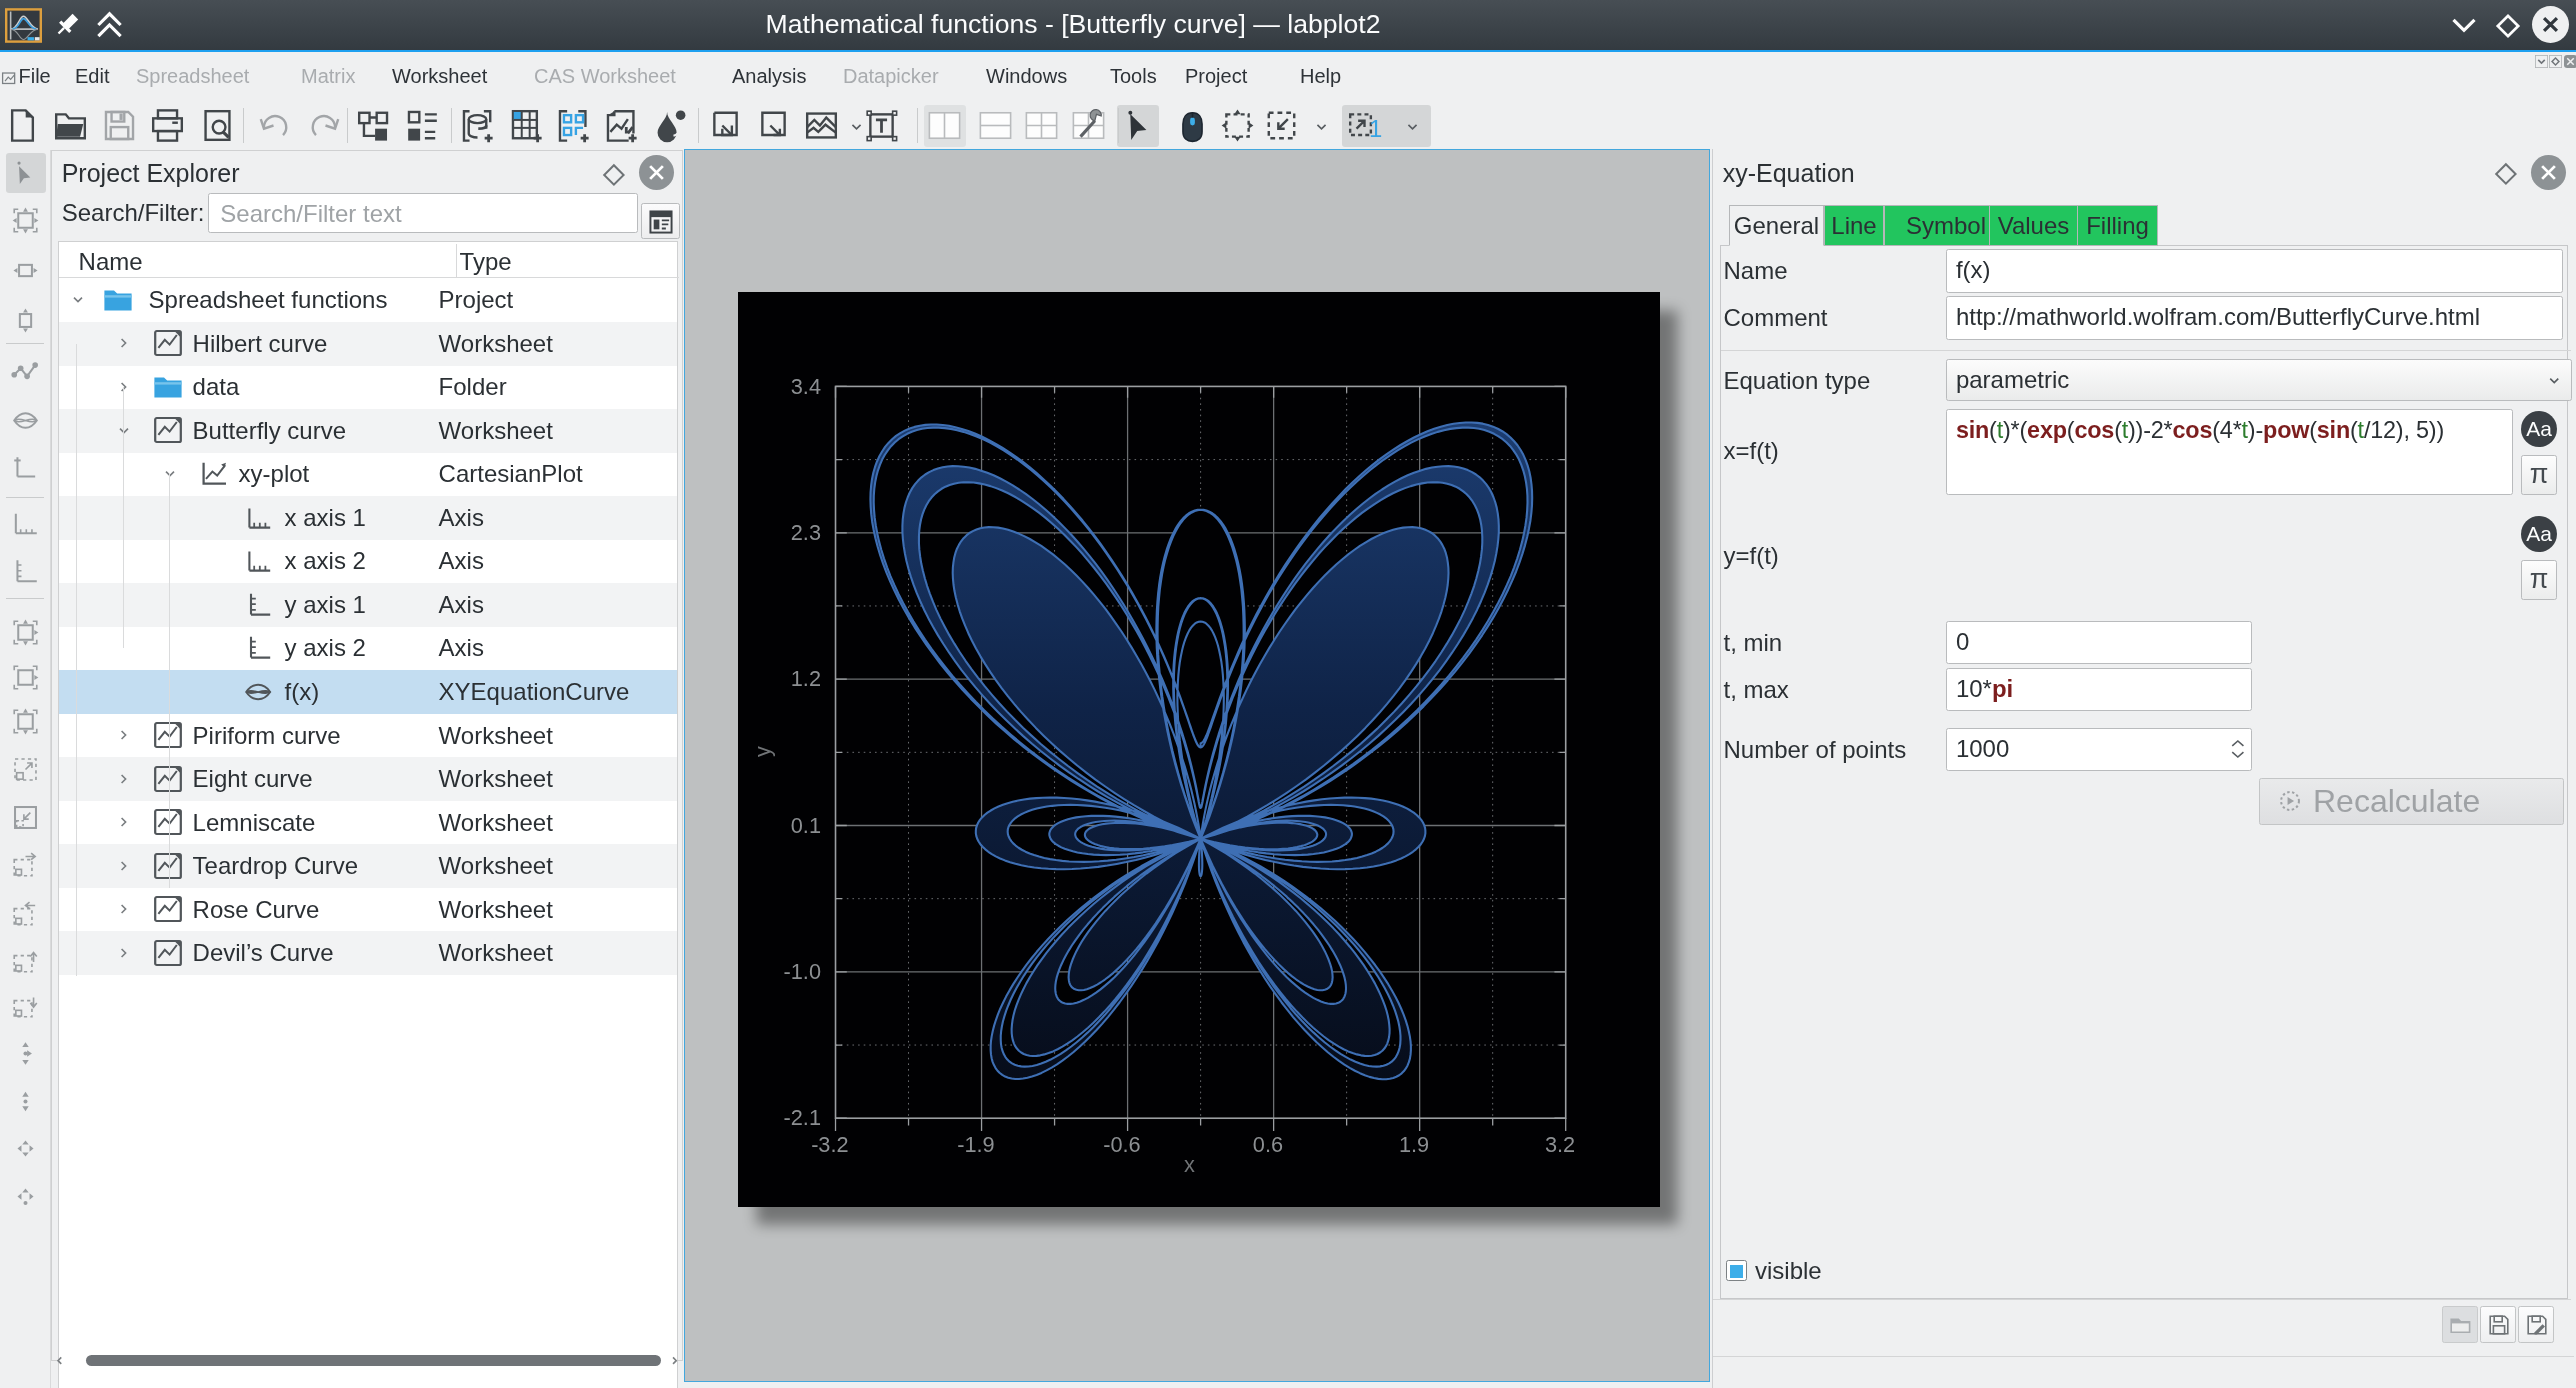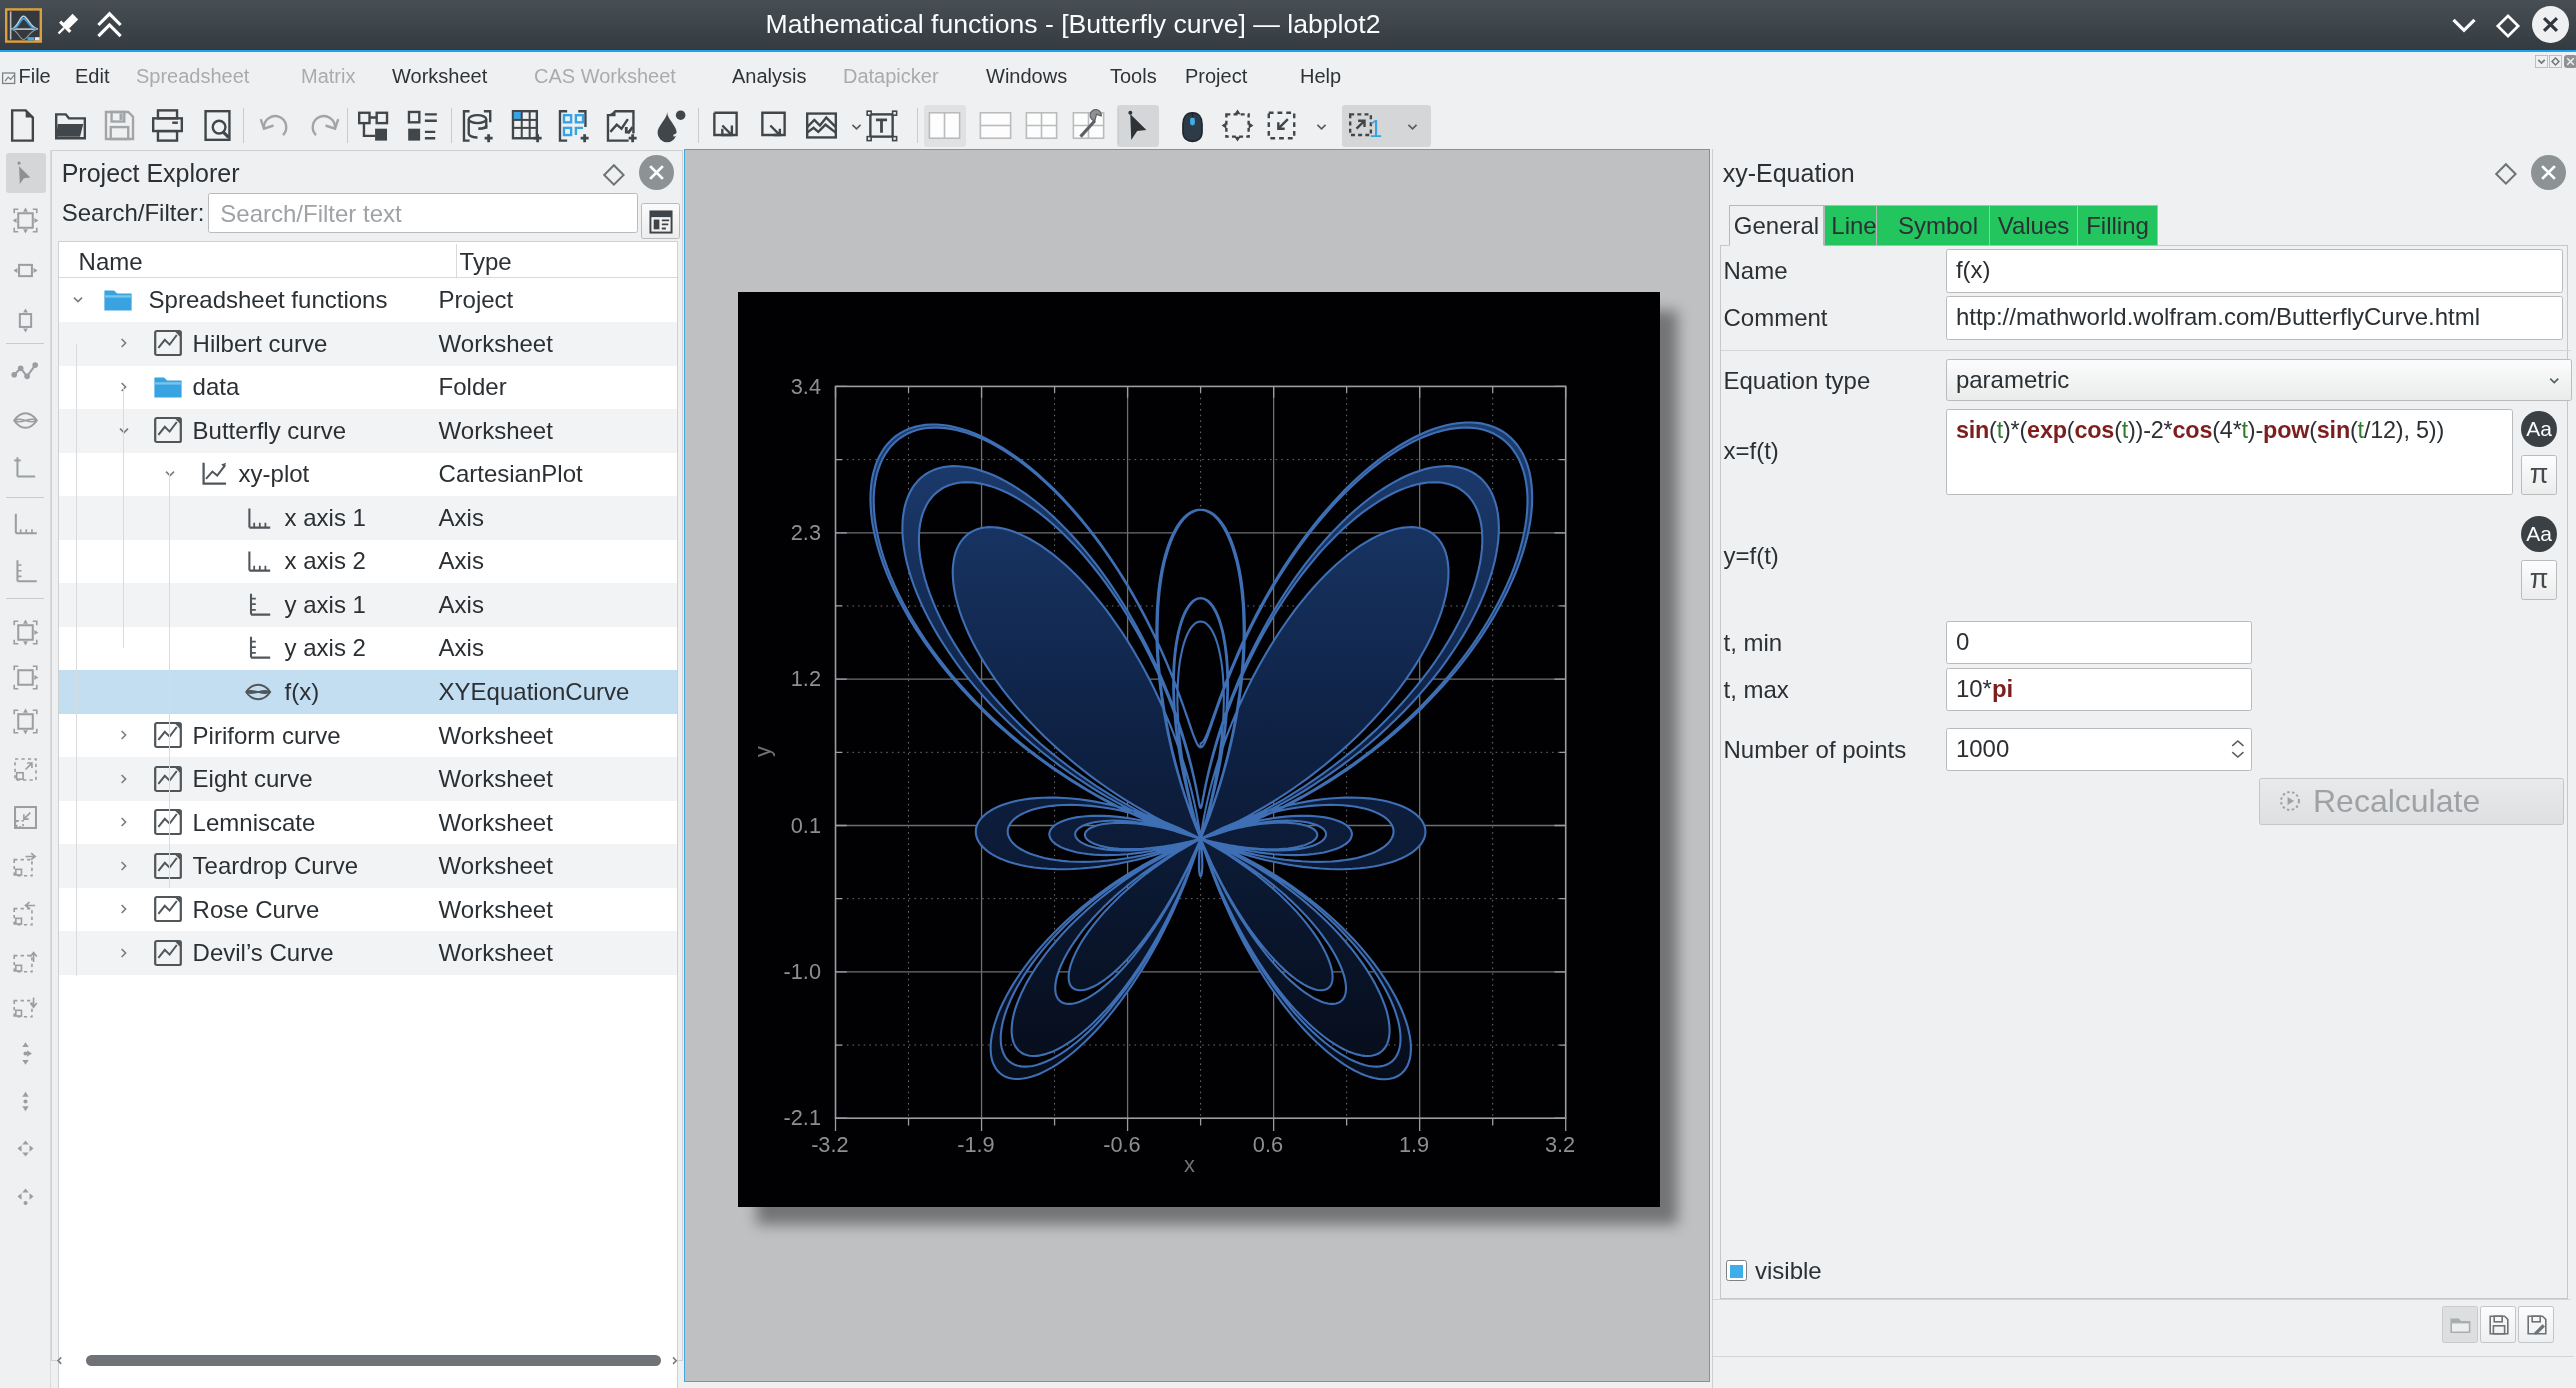--- a/index.html
+++ b/index.html
@@ -645,21 +645,21 @@
 <svg class="abs" style="left:778px;top:9.7px" width="29" height="29" viewBox="0 0 36 36">
       <rect x="10" y="10" width="17" height="17" fill="none" stroke="#6e7376" stroke-width="2.5" transform="rotate(45 18.5 18.5)"></rect>
     </svg>
 <div class="gcircle" style="left:818px;top:5.6px"></div>
 <svg class="abs" style="left:818px;top:5.6px" width="35" height="35" viewBox="0 0 44 44">
       <path d="M14 14 l16 16 M30 14 l-16 30" stroke="#fff" stroke-width="3.5" display="none"></path>
       <path d="M14 14 l16 16 M30 14 l-16 16" stroke="#fff" stroke-width="3.5"></path>
     </svg>
 <div class="tab sel" style="left:16px;width:95px;z-index:2">General</div>
 <div class="tab" style="left:111px;width:60px;z-index:2">Line</div>
-<div class="tab" style="left:163px;width:124px;z-index:2">Symbol</div>
+<div class="tab" style="left:171px;width:124px;z-index:2">Symbol</div>
 <div class="tab" style="left:276px;width:89px;z-index:2">Values</div>
 <div class="tab" style="left:364px;width:81px;z-index:2">Filling</div>
 <div class="rlab" style="top:100px">Name</div>
 <div class="rfield" style="top:100px;height:44px;line-height:40px;width:617px">f(x)</div>
 <div class="rlab" style="top:147px">Comment</div>
 <div class="rfield" style="top:147px;height:44px;line-height:40px;width:617px">http://mathworld.wolfram.com/ButterflyCurve.html</div>
 <div class="sepline" style="top:201px"></div>
 <div class="rlab" style="top:210px">Equation type</div>
 <div class="rfield" style="top:210px;height:42px;line-height:39px;width:626px;background:linear-gradient(#fcfcfc,#eaebeb)">parametric</div>
 <svg class="abs" style="left:834px;top:224px" width="14.5" height="14.5" viewBox="0 0 18 18">

